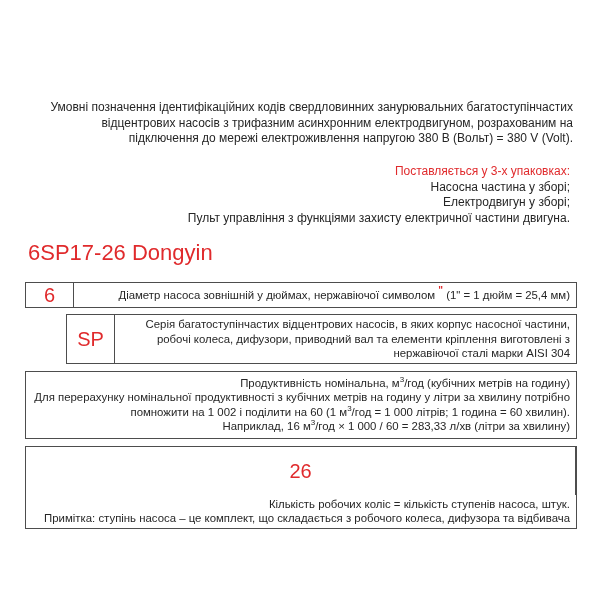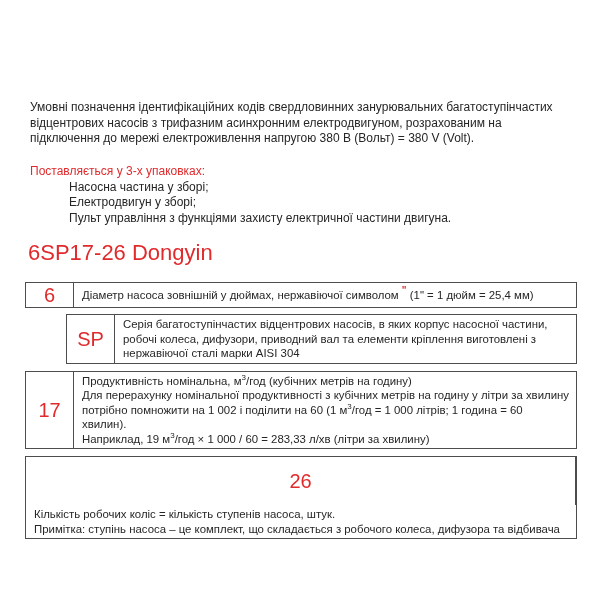--- a/index.html
+++ b/index.html
@@ -14,20 +14,21 @@
     color: var(--text);
     width: 600px;
     height: 600px;
   }
   .page {
     position: relative;
     width: 600px;
     height: 600px;
     background: #ffffff;
     overflow: hidden;
+    text-align: right;
   }
   .intro {
     position: absolute;
     left: 30px;
     top: 100px;
     width: 543px;
     font-size: 12px;
     line-height: 15.5px;
   }
   .packaging {
@@ -126,27 +127,24 @@
     <div class="spec-row r2">
       <div class="code-cell">
         <span>SP</span>
       </div>
       <div class="desc-cell">
         <p><span>Серія багатоступінчастих відцентрових насосів, в яких корпус насосної частини, робочі колеса, дифузори, приводний вал та елементи кріплення виготовлені з нержавіючої сталі марки AISI 304</span></p>
       </div>
     </div>
 
     <div class="spec-row r3">
-      <div class="code-cell">
-        <span>17</span>
-      </div>
       <div class="desc-cell">
         <p><span>Продуктивність номінальна, м</span><span class="sup">3</span><span>/год (кубічних метрів на годину)</span></p>
         <p><span>Для перерахунку номінальної продуктивності з кубічних метрів на годину у літри за хвилину потрібно помножити на 1 002 і поділити на 60 (1 м</span><span class="sup">3</span><span>/год = 1 000 літрів; 1 година = 60 хвилин).</span></p>
-        <p><span>Наприклад, 19 м</span><span class="sup">3</span><span>/год × 1 000 / 60 = 283,33 л/хв (літри за хвилину)</span></p>
+        <p><span>Наприклад, 16 м</span><span class="sup">3</span><span>/год × 1 000 / 60 = 283,33 л/хв (літри за хвилину)</span></p>
       </div>
     </div>
 
     <div class="spec-row r4">
       <div class="code-cell">
         <span>26</span>
       </div>
       <div class="desc-cell">
         <p><span>Кількість робочих коліс = кількість ступенів насоса, штук.</span></p>
         <p><span>Примітка: ступінь насоса – це комплект, що складається з робочого колеса, дифузора та відбивача</span></p>

